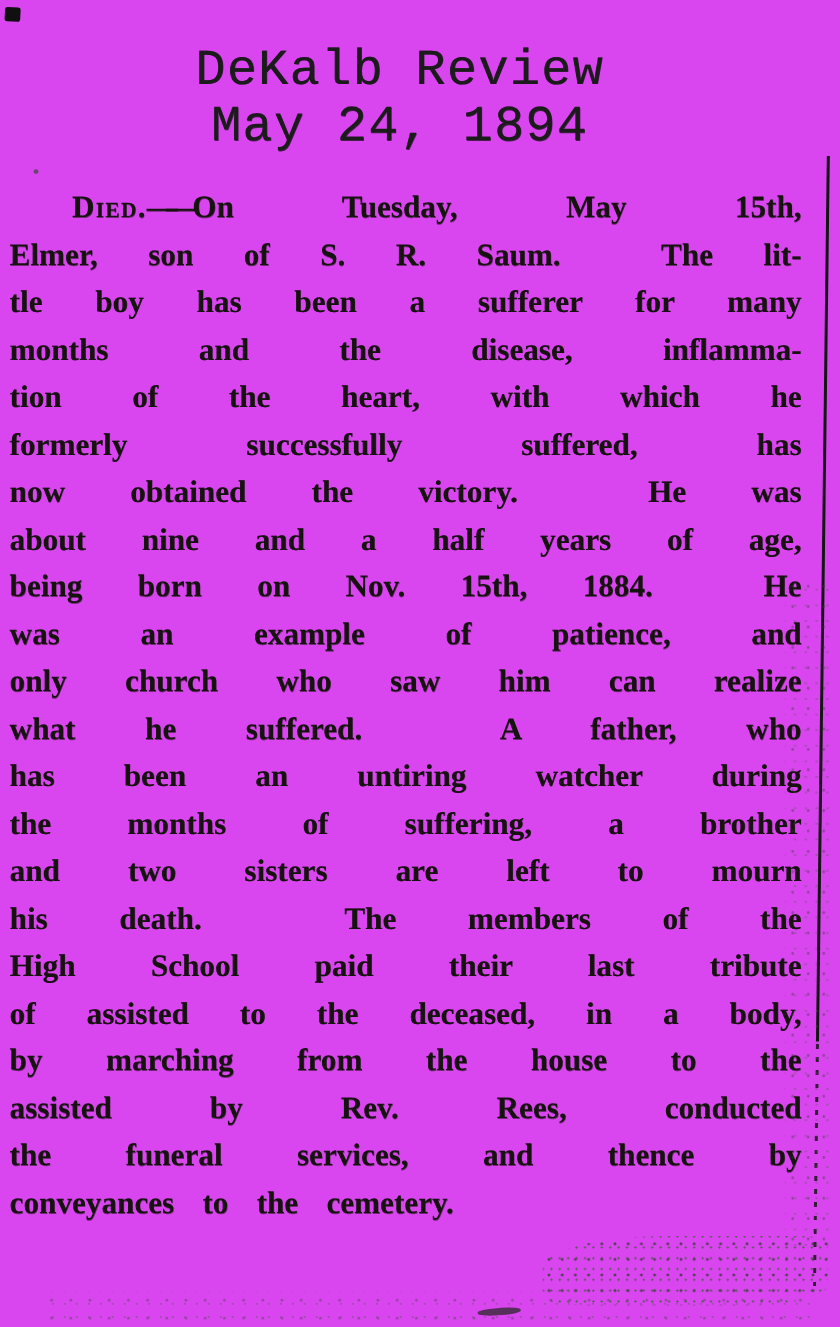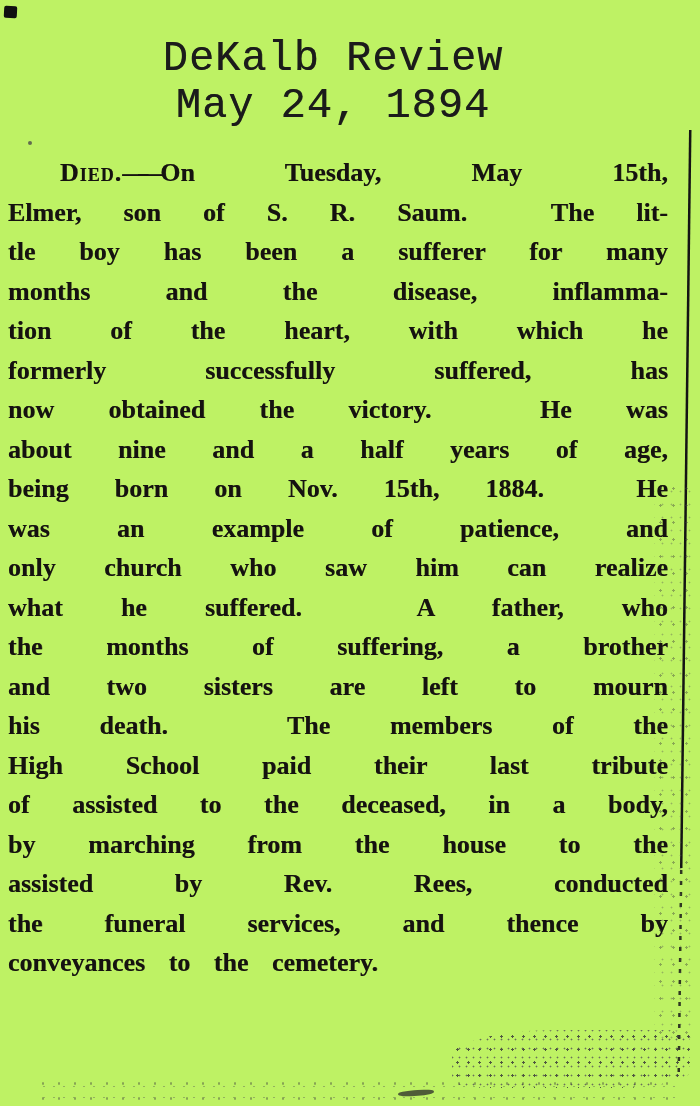--- a/index.html
+++ b/index.html
@@ -7,21 +7,21 @@
     padding: 0;
     width: 700px;
     height: 1106px;
     overflow: hidden;
     background: #ffffff;
   }
   .page {
     position: relative;
     width: 700px;
     height: 1106px;
-    background: #bef264;
+    background: #d946ef;
     color: #171310;
   }
 
   
   .masthead {
     position: absolute;
     top: 36px;
     left: 0;
     width: 700px;
     text-align: center;
@@ -149,20 +149,21 @@
       <div class="line just">tle boy has been a sufferer for many</div>
       <div class="line just">months and the disease, inflamma-</div>
       <div class="line just">tion of the heart, with which he</div>
       <div class="line just">formerly successfully suffered, has</div>
       <div class="line just">now obtained the victory.&nbsp; He was</div>
       <div class="line just">about nine and a half years of age,</div>
       <div class="line just">being born on Nov. 15th, 1884.&nbsp; He</div>
       <div class="line just">was an example of patience, and</div>
       <div class="line just">only church who saw him can realize</div>
       <div class="line just">what he suffered.&nbsp; A father, who</div>
+      <div class="line just">has been an untiring watcher during</div>
       <div class="line just">the months of suffering, a brother</div>
       <div class="line just">and two sisters are left to mourn</div>
       <div class="line just">his death.&nbsp; The members of the</div>
       <div class="line just">High School paid their last tribute</div>
       <div class="line just">of assisted to the deceased, in a body,</div>
       <div class="line just">by marching from the house to the</div>
       <div class="line just">assisted by Rev. Rees, conducted</div>
       <div class="line just">the funeral services, and thence by</div>
       <div class="line just last">conveyances to the cemetery.</div>
     </article>

